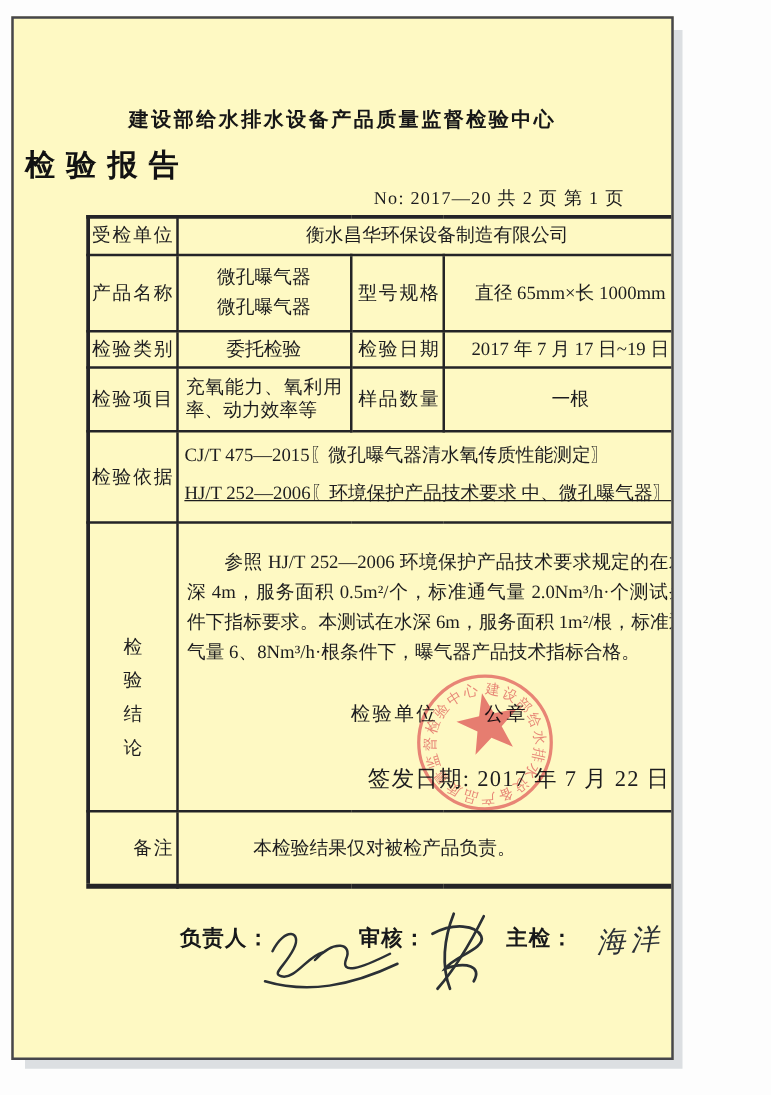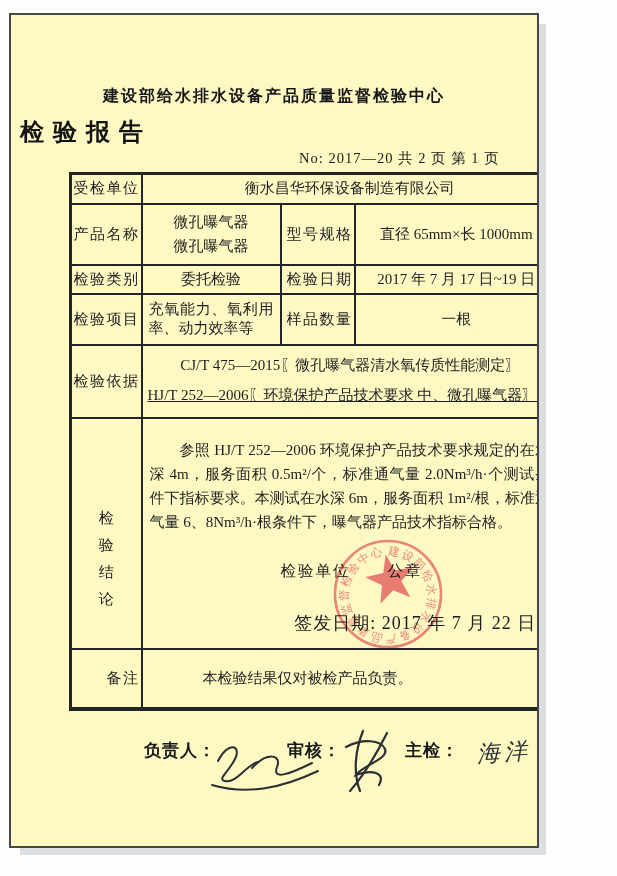--- a/index.html
+++ b/index.html
@@ -37,21 +37,21 @@
     font-size:15px;
   }
   table.report-table td { border:2px solid #242427; vertical-align:middle; }
   td.lbl { text-align:right; letter-spacing:1.5px; padding:2px 1px; }
   td.val { text-align:center; padding:2px 4px; }
   td.val-left { text-align:justify; padding:3px 6px;margin-left:32px; }
 
   .two-line div { line-height:24px; text-align:center; }
 
   td.basis-cell { padding:4px 4px 6px 5px; }
-  .basis-line1 { text-align:center; line-height:30px; }
+  .basis-line1 { line-height:30px; }
   .basis-line2 { text-align:left;  line-height:31px;text-decoration:underline; }
 
   td.conclusion-label { vertical-align:middle; }
   .v-label { display:flex; flex-direction:column; align-items:center; justify-content:center; padding-top:52px; }
   .v-label div { line-height:27px; letter-spacing:0; }
 
   td.conclusion-cell { vertical-align:top; padding:7px 7px 0 7px; }
   .conclusion-text { text-indent:2em; text-align:justify; line-height:24px; }
   .seal-line { margin:27px 0 0 131px; font-size:15.5px; letter-spacing:2px; }
   .seal-line .gap { display:inline-block; width:37px; }

